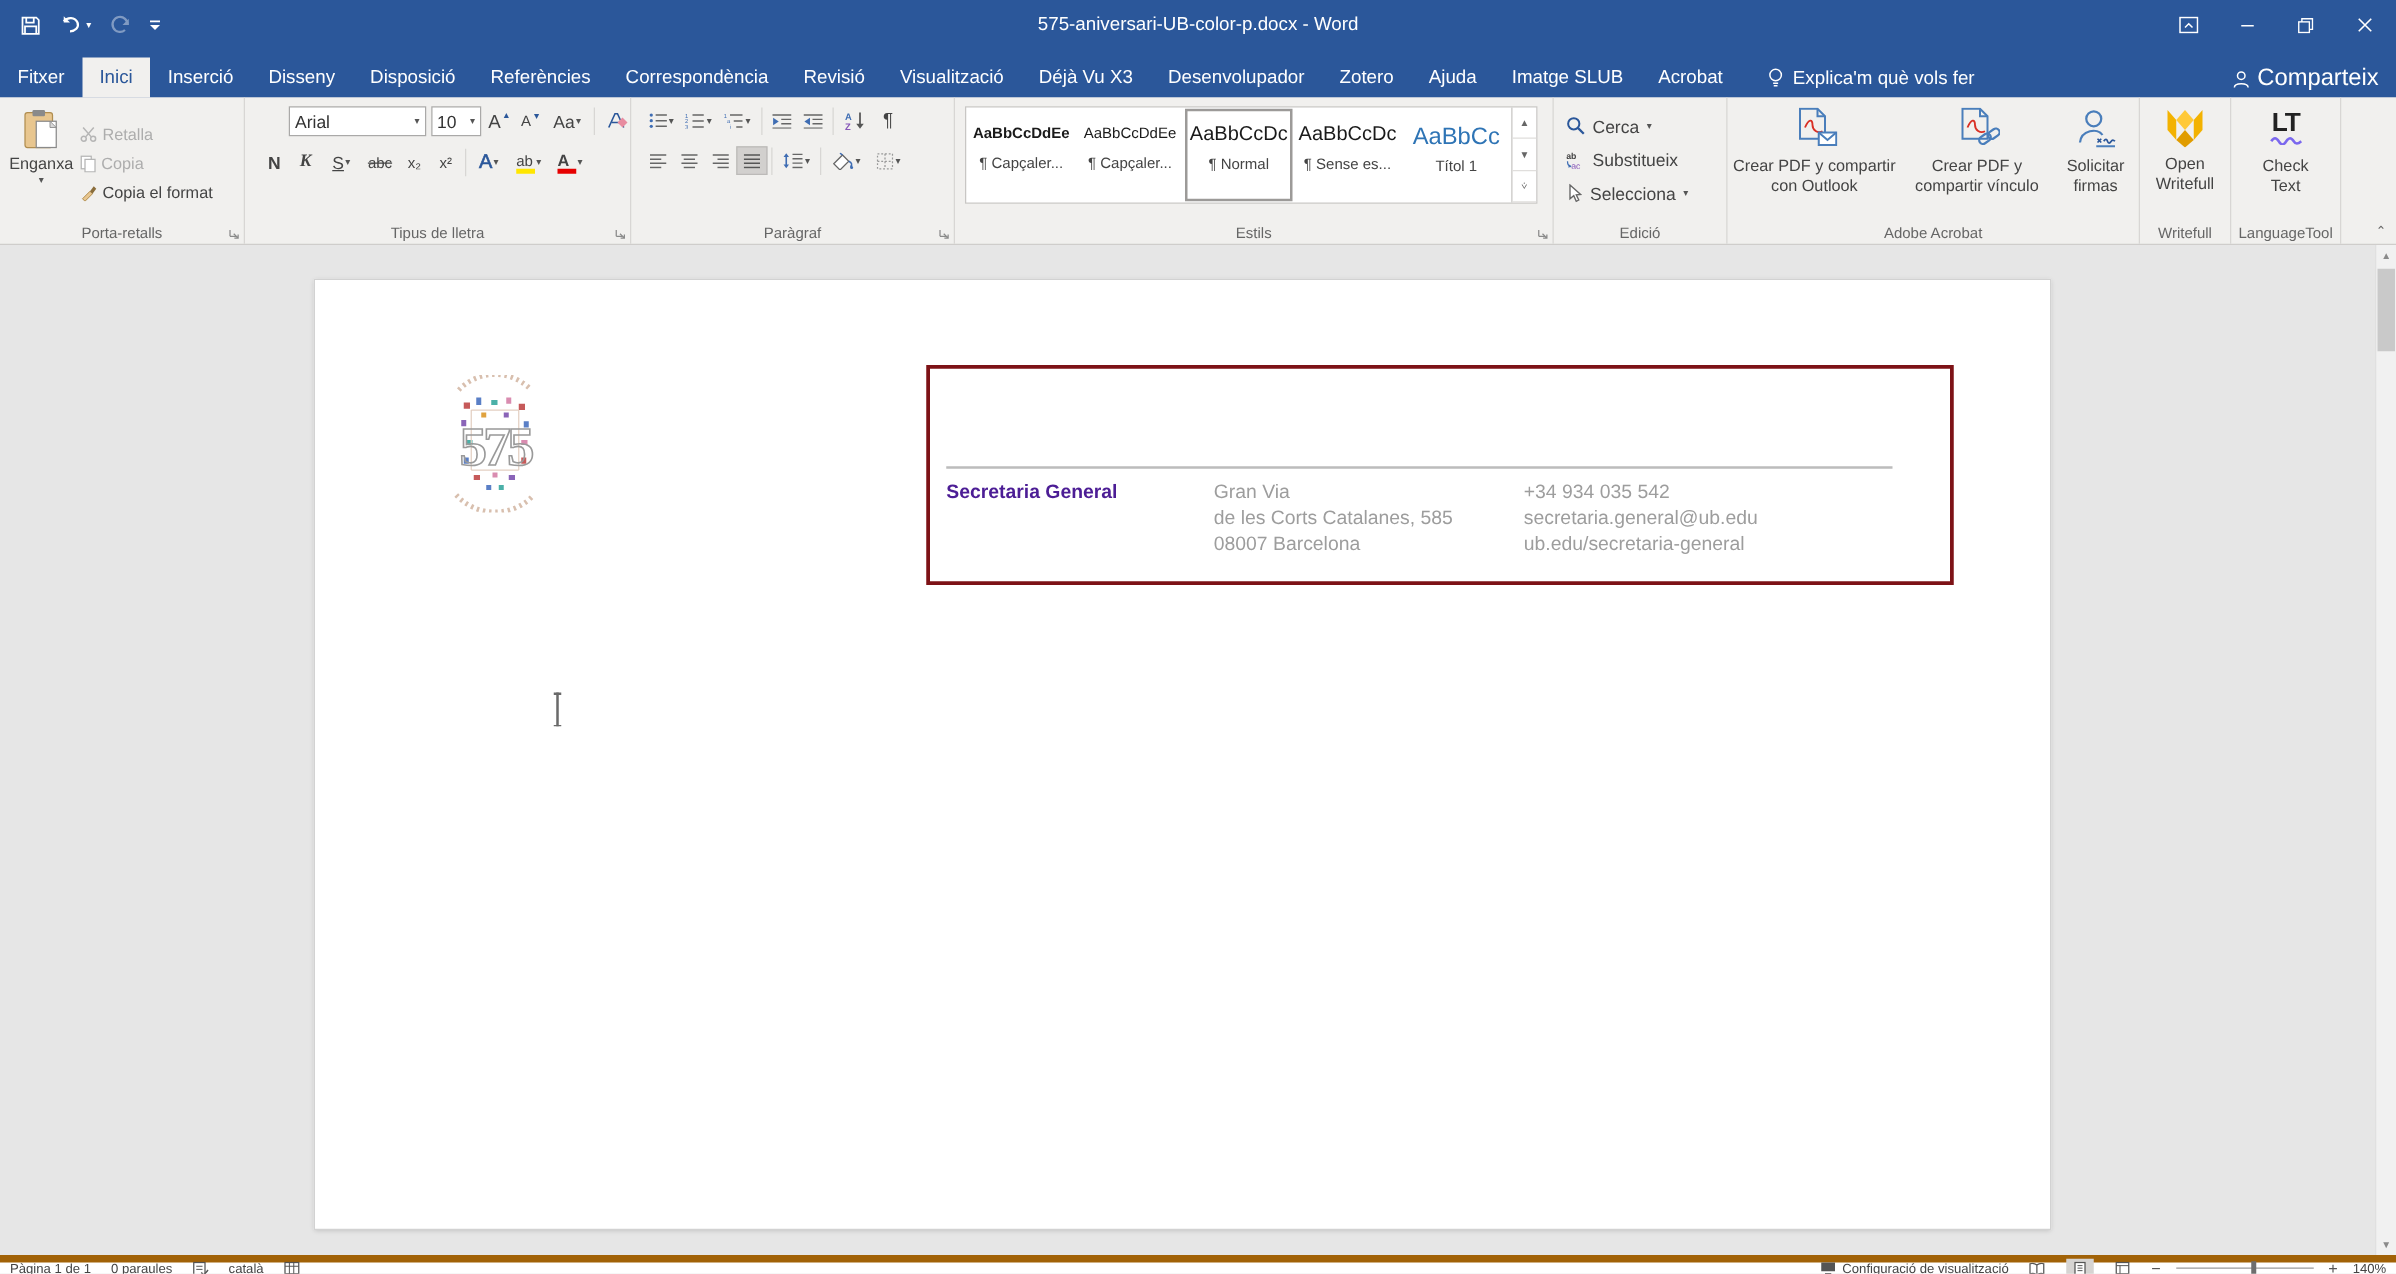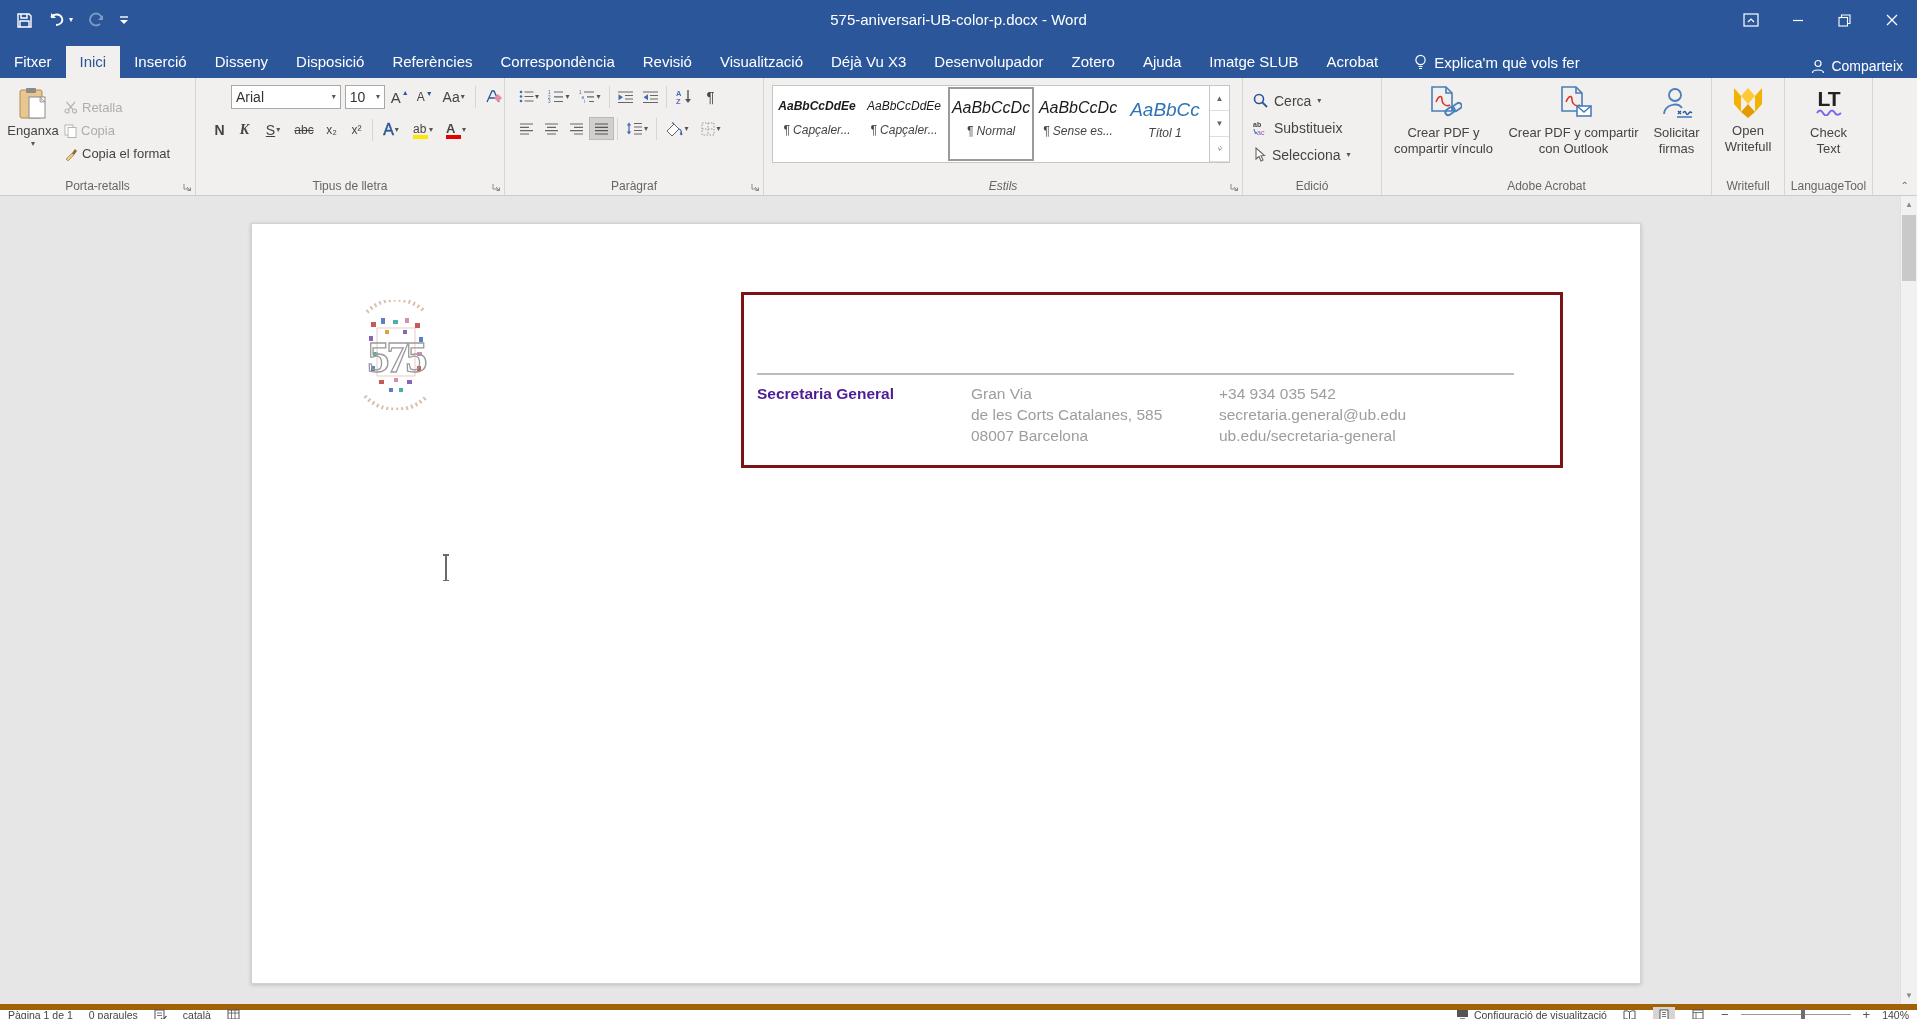--- a/index.html
+++ b/index.html
@@ -13,21 +13,21 @@
   .qat .qbtn { display:flex; align-items:center; color:#fff; cursor:default; }
   .win-title { position:absolute; left:0; top:0; width:100%; height:40px; line-height:40px; text-align:center; color:#fff; font-size:15px; pointer-events:none; }
   .winbtns { position:absolute; right:2px; top:0; height:40px; display:flex; z-index:2; }
   .winbtn { width:47px; height:40px; display:flex; align-items:center; justify-content:center; color:#fff; }
 
   
   .tabrow { position:absolute; left:0; top:40px; width:1917px; height:38px; background:#2b579a; display:flex; align-items:flex-end; color:#fff; font-size:15px; }
   .tab { padding:0 14px; height:32px; line-height:32px; white-space:nowrap; }
   .tab.active { background:#f1f0ee; color:#2b579a; }
   .tellme { display:flex; align-items:center; gap:7px; margin-left:22px; height:32px; white-space:nowrap; }
-  .share { position:absolute; right:14px; bottom:4px; display:flex; align-items:center; gap:6px; font-size:14px; }
+  .share { position:absolute; right:14px; bottom:4px; display:flex; align-items:center; gap:6px; font-size:19px; }
 
   
   .ribbon { position:absolute; left:0; top:78px; width:1917px; height:118px; background:#f1f0ee; border-bottom:1px solid #cfcdcb; display:flex; }
   .rgroup { position:relative; height:117px; border-right:1px solid #d8d6d4; flex:none; }
   .g-label { position:absolute; left:0; right:0; bottom:2px; text-align:center; font-size:12px; color:#666; white-space:nowrap; }
   .launcher { position:absolute; right:3px; bottom:3px; }
   .g-body { padding-top:7px; height:96px; }
   .caret { font-size:8px; color:#555; line-height:1; }
   .smallbtn { display:flex; align-items:center; gap:4px; height:23px; padding:0 3px; font-size:13px; color:#444; }
   .disabled { color:#adadad; }
@@ -407,21 +407,21 @@
     </div>
     <div class="g-label">Paràgraf</div>
     <span class="launcher">
         <svg width="10" height="10" viewBox="0 0 10 10">
           <path d="M2 2 v5 M2 7 h5" stroke="#8a8a8a" fill="none"></path>
           <path d="M5 5 l3.5 3.5 M8.5 5.5 v3 h-3" stroke="#8a8a8a" fill="none"></path>
         </svg>
       </span>
   </div>
 
-  <div class="rgroup" style="width:479px;font-style:italic;">
+  <div class="rgroup" style="width:479px;">
     <div class="g-body">
       <div class="gallery">
         <div class="style-item">
           <div class="style-sample" style="font-size:12px;font-weight:bold;">AaBbCcDdEe</div>
           <div class="style-name">¶ Capçaler...</div>
         </div>
         <div class="style-item">
           <div class="style-sample" style="font-size:12px;">AaBbCcDdEe</div>
           <div class="style-name">¶ Capçaler...</div>
         </div>
@@ -478,39 +478,39 @@
           </svg>
         <span>Selecciona</span>
         <span class="caret">▾</span>
       </div>
     </div>
     <div class="g-label">Edició</div>
   </div>
 
   <div class="rgroup" style="width:330px;">
     <div class="g-body row" style="justify-content:center;gap:4px;">
+      <div class="bigbtn" style="width:134px;">
+        <svg width="36" height="34" viewBox="0 0 36 34">
+            <path d="M6 1 h14 l6 6 v18 h-20 z" fill="none" stroke="#4a7ebb" stroke-width="1.6"></path>
+            <path d="M20 1 v6 h6" fill="none" stroke="#4a7ebb" stroke-width="1.6"></path>
+            <path d="M10 16 c3-7 6-7 6-2 c0 4 4 7 8 5" fill="none" stroke="#d93025" stroke-width="1.5"></path>
+            <rect x="21" y="20" width="14" height="10" fill="#fff" stroke="#4a7ebb" stroke-width="1.6"></rect>
+            <path d="M21 20 l7 6 7-6" fill="none" stroke="#4a7ebb" stroke-width="1.6"></path>
+          </svg>
+        <span class="cap"><span>Crear PDF y compartir</span><br><span>con Outlook</span></span>
+      </div>
       <div class="bigbtn" style="width:118px;">
         <svg width="36" height="34" viewBox="0 0 36 34">
             <path d="M6 1 h14 l6 6 v18 h-20 z" fill="none" stroke="#4a7ebb" stroke-width="1.6"></path>
             <path d="M20 1 v6 h6" fill="none" stroke="#4a7ebb" stroke-width="1.6"></path>
             <path d="M10 16 c3-7 6-7 6-2 c0 4 4 7 8 5" fill="none" stroke="#d93025" stroke-width="1.5"></path>
             <rect x="19" y="22" width="10" height="6" rx="3" transform="rotate(-35 24 25)" fill="none" stroke="#4a7ebb" stroke-width="1.8"></rect>
             <rect x="26" y="18" width="10" height="6" rx="3" transform="rotate(-35 31 21)" fill="none" stroke="#4a7ebb" stroke-width="1.8"></rect>
           </svg>
         <span class="cap"><span>Crear PDF y</span><br><span>compartir vínculo</span></span>
-      </div>
-      <div class="bigbtn" style="width:134px;">
-        <svg width="36" height="34" viewBox="0 0 36 34">
-            <path d="M6 1 h14 l6 6 v18 h-20 z" fill="none" stroke="#4a7ebb" stroke-width="1.6"></path>
-            <path d="M20 1 v6 h6" fill="none" stroke="#4a7ebb" stroke-width="1.6"></path>
-            <path d="M10 16 c3-7 6-7 6-2 c0 4 4 7 8 5" fill="none" stroke="#d93025" stroke-width="1.5"></path>
-            <rect x="21" y="20" width="14" height="10" fill="#fff" stroke="#4a7ebb" stroke-width="1.6"></rect>
-            <path d="M21 20 l7 6 7-6" fill="none" stroke="#4a7ebb" stroke-width="1.6"></path>
-          </svg>
-        <span class="cap"><span>Crear PDF y compartir</span><br><span>con Outlook</span></span>
       </div>
       <div class="bigbtn" style="width:64px;">
         <svg width="34" height="34" viewBox="0 0 34 34">
             <circle cx="15" cy="9" r="6" fill="none" stroke="#4a7ebb" stroke-width="1.8"></circle>
             <path d="M4 28 c1-10 14-12 18-6" fill="none" stroke="#4a7ebb" stroke-width="1.8"></path>
             <path d="M18 25 l3 3 M21 25 l-3 3" stroke="#2b579a" stroke-width="1.4"></path>
             <path d="M23 27 q2-3 3 0 q1 3 3 0 q1-2 3 0" fill="none" stroke="#2b579a" stroke-width="1.4"></path>
             <path d="M17 31 h15" stroke="#4a7ebb" stroke-width="1.6"></path>
           </svg>
         <span class="cap"><span>Solicitar</span><br><span>firmas</span></span>

